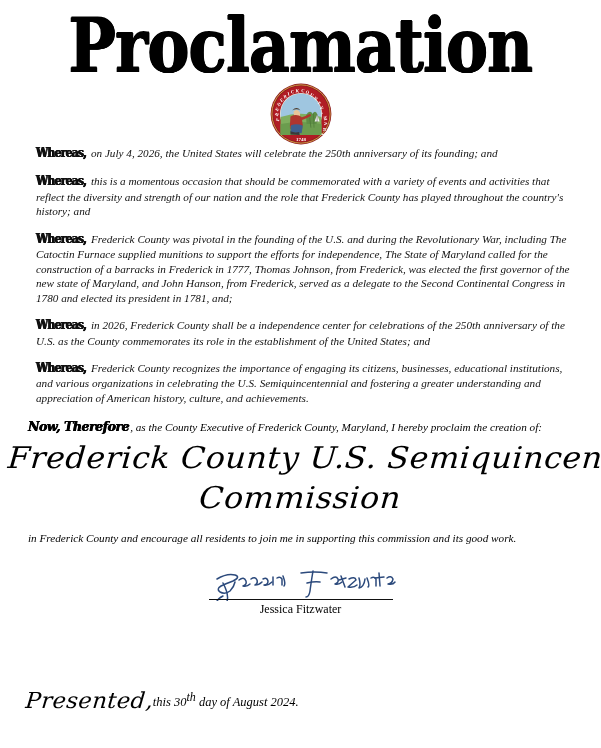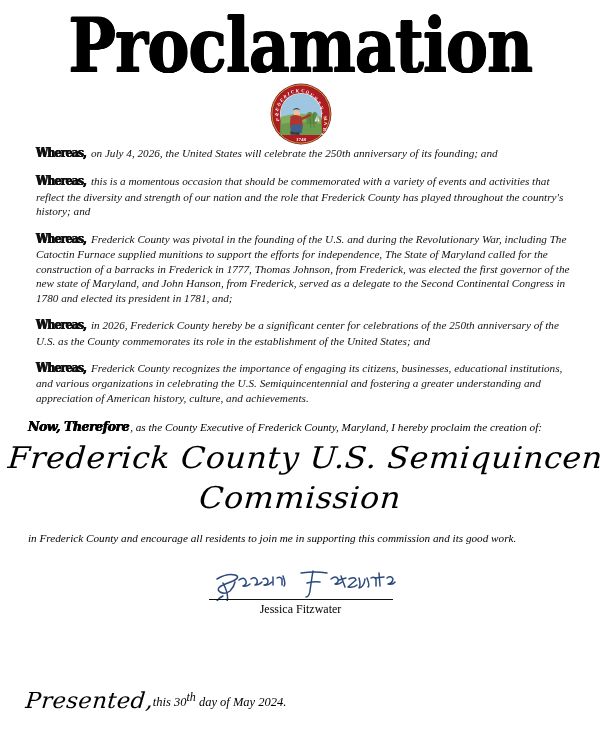--- a/index.html
+++ b/index.html
@@ -268,21 +268,21 @@
       <span class="clause-text">this is a momentous occasion that should be commemorated with a variety of events and activities that reflect the diversity and strength of our nation and the role that Frederick County has played throughout the country's history; and</span>
     </p>
 
     <p class="clause">
       <span class="whereas">Whereas,</span>
       <span class="clause-text">Frederick County was pivotal in the founding of the U.S. and during the Revolutionary War, including The Catoctin Furnace supplied munitions to support the efforts for independence, The State of Maryland called for the construction of a barracks in Frederick in 1777, Thomas Johnson, from Frederick, was elected the first governor of the new state of Maryland, and John Hanson, from Frederick, served as a delegate to the Second Continental Congress in 1780 and elected its president in 1781, and;</span>
     </p>
 
     <p class="clause">
       <span class="whereas">Whereas,</span>
-      <span class="clause-text">in 2026, Frederick County hereby be a significant center for celebrations of the 250th anniversary of the U.S. as the County commemorates its role in the establishment of the United States; and</span>
+      <span class="clause-text">in 2026, Frederick County shall be a independence center for celebrations of the 250th anniversary of the U.S. as the County commemorates its role in the establishment of the United States; and</span>
     </p>
 
     <p class="clause">
       <span class="whereas">Whereas,</span>
       <span class="clause-text">Frederick County recognizes the importance of engaging its citizens, businesses, educational institutions, and various organizations in celebrating the U.S. Semiquincentennial and fostering a greater understanding and appreciation of American history, culture, and achievements.</span>
     </p>
 
     <p class="now-therefore-line">
       <span class="now-therefore">Now, Therefore</span><span class="clause-text">, as the County Executive of Frederick County, Maryland, I hereby proclaim the creation of:</span>
     </p>
@@ -323,16 +323,16 @@
           </g>
         </svg>
         <div class="sig-rule"></div>
         <div class="sig-name">Jessica Fitzwater</div>
       </div>
     </div>
 
   </div>
 
   <div class="presented-line">
-    <span class="presented-word">Presented,</span><span>this 30</span><span class="ordinal">th</span><span> day of May 2024.</span>
+    <span class="presented-word">Presented,</span><span>this 30</span><span class="ordinal">th</span><span> day of August 2024.</span>
   </div>
 
 </div>
 
 </body></html>

